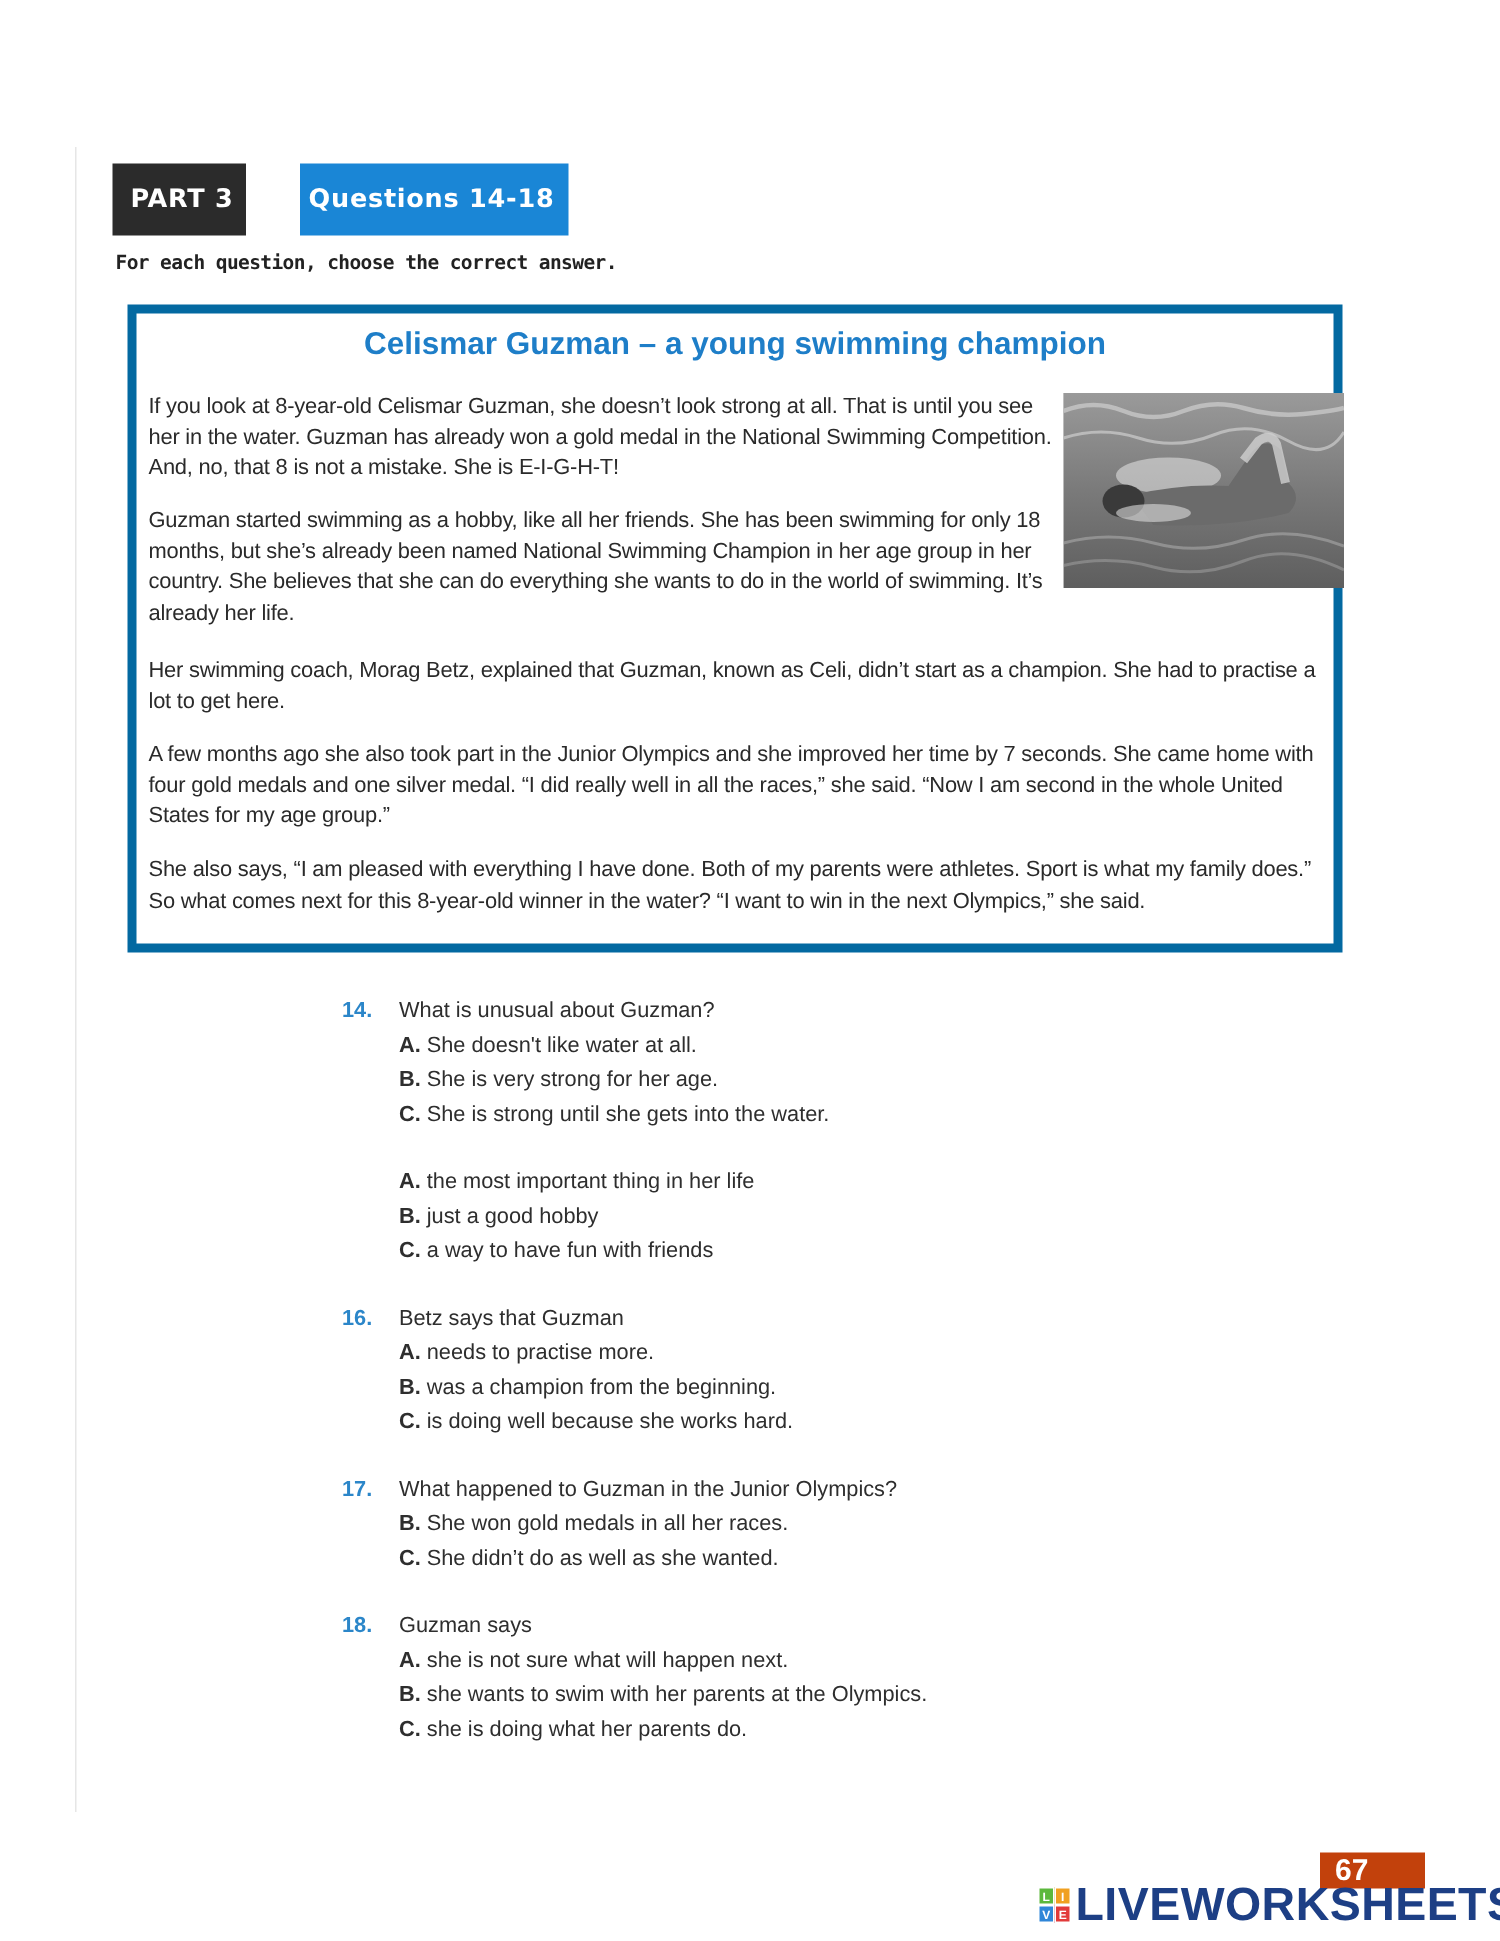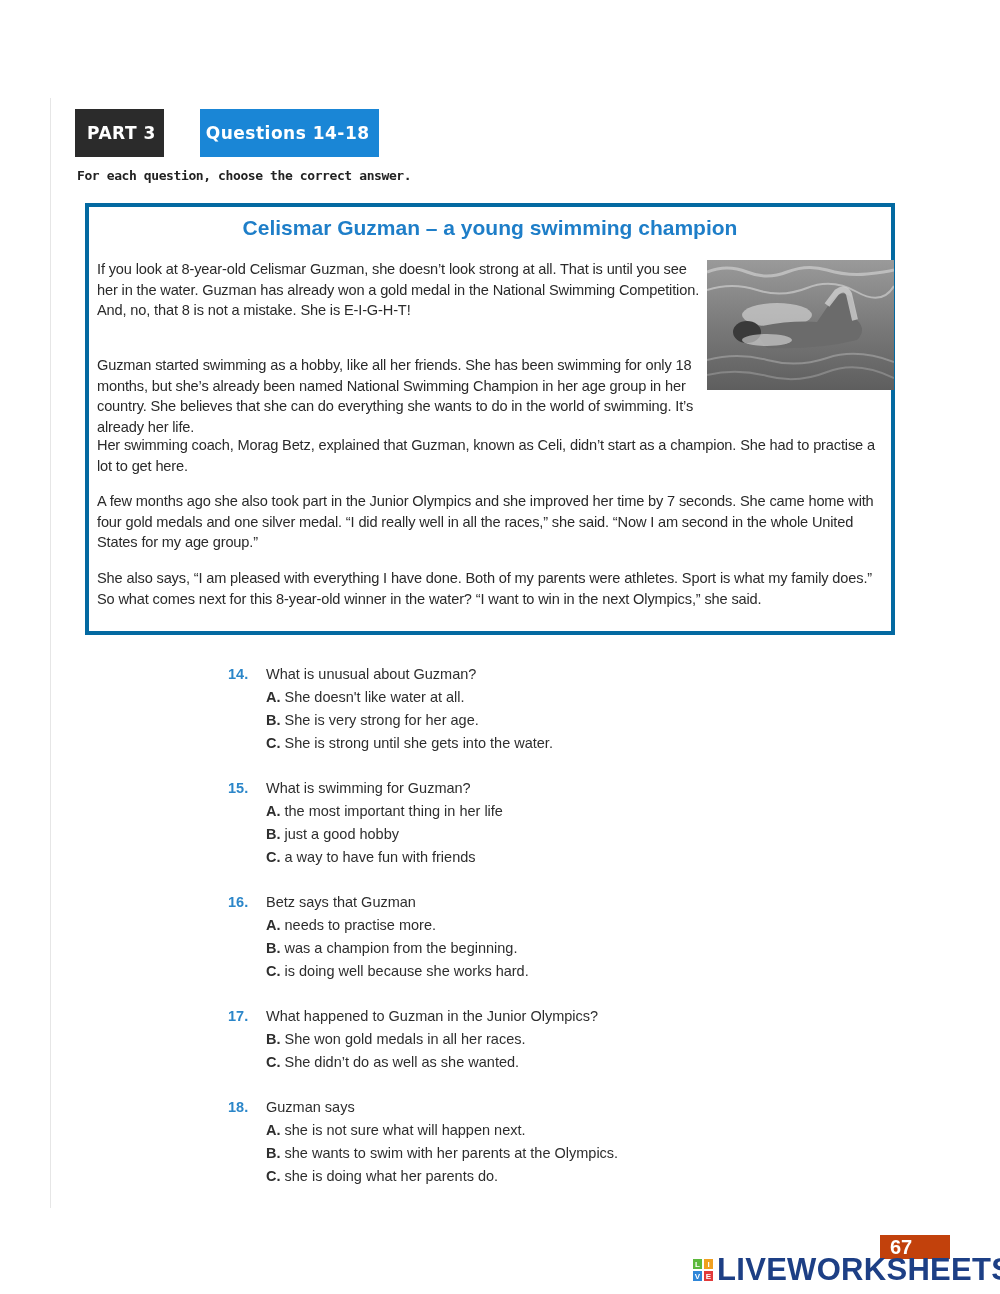--- a/index.html
+++ b/index.html
@@ -23,32 +23,32 @@
   .part-questions {
     background: #1a86d6; color: #ffffff; padding: 0 9px 0 6px;
     display: flex; align-items: center; letter-spacing: 0.5px;
   }
   .instruction {
     position: absolute; left: 77px; top: 168px; font-size: 13px; font-weight: bold;
     font-family: "DejaVu Sans Mono", monospace; color: #222; letter-spacing: -0.4px;
   }
   .reading-box {
     position: absolute; left: 85px; top: 203px; width: 810px; height: 432px;
-    border: 4px solid #0369a1; box-sizing: border-box;
+    border: 6px solid #0369a1; box-sizing: border-box;
   }
   .article-title {
     position: absolute; left: 0; right: 0; top: 9px; text-align: center;
     font-size: 21px; font-weight: bold; color: #1e7ec8;
   }
   .para {
     position: absolute; left: 8px; font-size: 14.6px; line-height: 20.5px; color: #2a2a2a;
     margin: 0; font-family: "Liberation Sans", sans-serif; letter-spacing: -0.15px;
   }
   .p1 { top: 52px; width: 610px; }
-  .p2 { top: 128px; width: 610px; margin-top: 20px; }
+  .p2 { top: 128px; width: 610px; }
   .p3 { top: 228px; width: 792px; }
   .p4 { top: 284px; width: 792px; }
   .p5 { top: 361px; width: 792px; }
   .photo {
     position: absolute; left: 618px; top: 53px; width: 187px; height: 130px;
     background: #8a8a8a; overflow: hidden;
   }
   .photo svg { display: block; }
   .questions {
     position: absolute; left: 228px; top: 663px;
@@ -129,24 +129,20 @@
     <div class="q-row">
       <span class="q-num">14.</span>
       <span class="q-text">What is unusual about Guzman?</span>
     </div>
     <div class="option"><span class="opt-letter">A.</span><span>She doesn't like water at all.</span></div>
     <div class="option"><span class="opt-letter">B.</span><span>She is very strong for her age.</span></div>
     <div class="option"><span class="opt-letter">C.</span><span>She is strong until she gets into the water.</span></div>
   </div>
 
   <div class="question">
-    <div class="q-row">
-      <span class="q-num">15.</span>
-      <span class="q-text">What is swimming for Guzman?</span>
-    </div>
     <div class="option"><span class="opt-letter">A.</span><span>the most important thing in her life</span></div>
     <div class="option"><span class="opt-letter">B.</span><span>just a good hobby</span></div>
     <div class="option"><span class="opt-letter">C.</span><span>a way to have fun with friends</span></div>
   </div>
 
   <div class="question">
     <div class="q-row">
       <span class="q-num">16.</span>
       <span class="q-text">Betz says that Guzman</span>
     </div>

